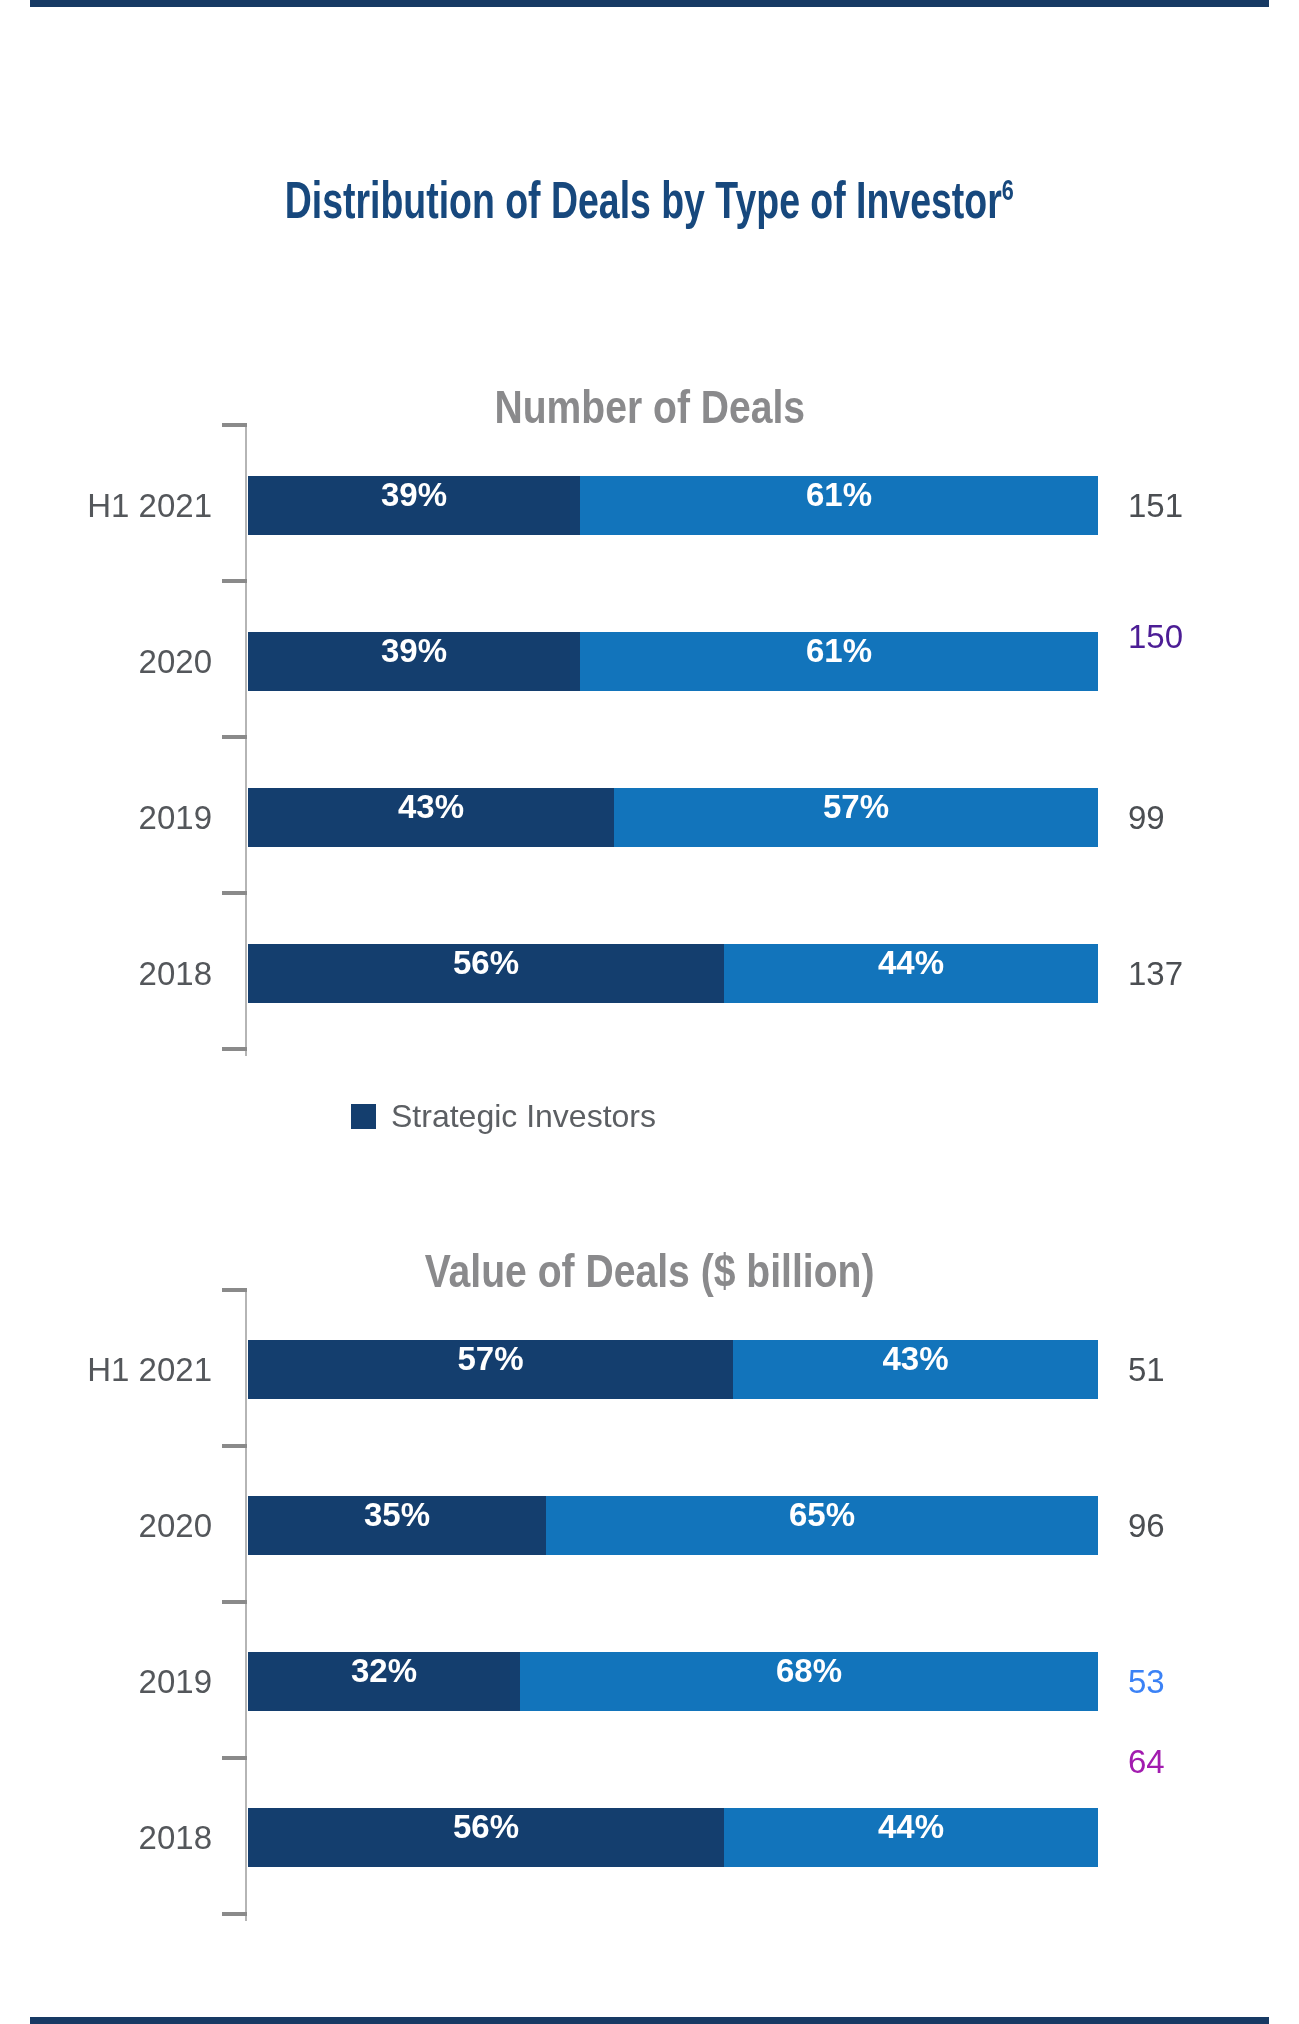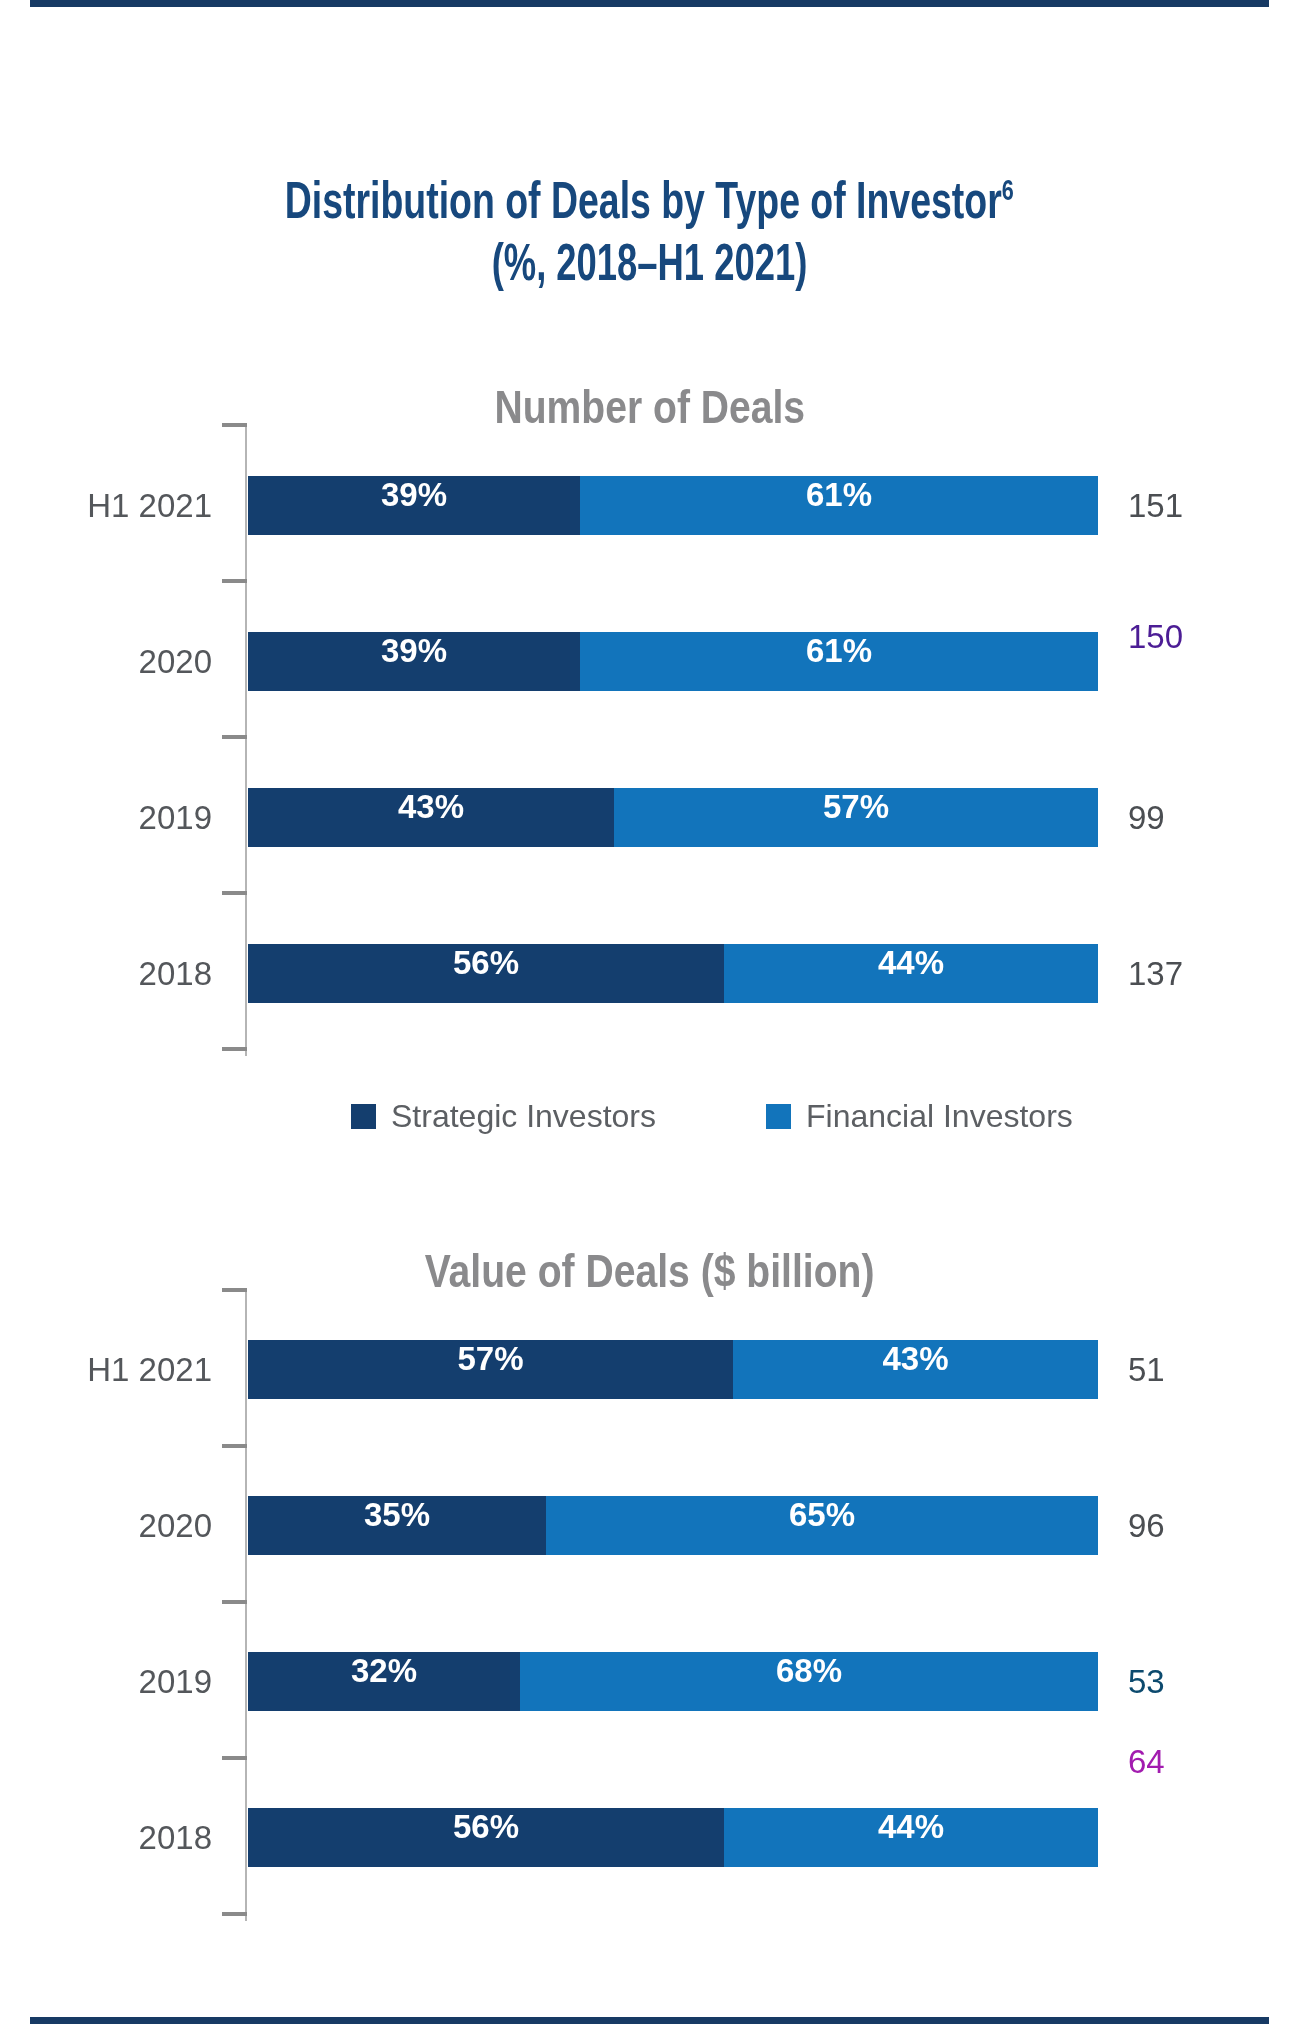--- a/index.html
+++ b/index.html
@@ -42,23 +42,20 @@
 </head>
 <body>
 
 <div id="page">
 
   <div id="top-bar" class="edge-bar" style="background: rgb(23, 58, 100);"></div>
 
   <div id="main-title-line1" class="centered" style="color: rgb(23, 72, 125);">
     <span class="condense"><span>Distribution of Deals by Type of Investor</span><sup>6</sup></span>
   </div>
-  <div id="main-title-line2" class="centered" style="color: rgb(23, 72, 125);">
-    <span class="condense2">(%, 2018–H1 2021)</span>
-  </div>
 
   <div id="chart1-title" class="centered chart-title" style="color: rgb(138, 138, 140);">
     <span class="condense3">Number of Deals</span>
   </div>
 
   <div id="chart1">
       <div class="axis-line" style="top: 425px; height: 631px; background: rgb(181, 181, 181);"></div>
       <div class="tick" style="top: 423px; background: rgb(138, 138, 138);"></div>
       <div class="tick" style="top: 579px; background: rgb(138, 138, 138);"></div>
       <div class="tick" style="top: 735px; background: rgb(138, 138, 138);"></div>
@@ -95,24 +92,20 @@
       <div class="bar-seg" style="top: 944px; left: 724px; width: 374px; background: rgb(18, 116, 187);">
         <span class="pct" style="color: rgb(255, 255, 255);">44%</span>
       </div>
       <div class="count-label" style="top: 944px; height: 59px; line-height: 59px; color: rgb(75, 78, 82);">137</div>
     </div>
 
   <div class="legend-item" style="left:351px;">
     <span class="legend-swatch" style="background: rgb(20, 62, 110);"></span>
     <span class="legend-label">Strategic Investors</span>
   </div>
-  <div class="legend-item" style="left:766px;">
-    <span class="legend-swatch" style="background: rgb(18, 116, 187);"></span>
-    <span class="legend-label">Financial Investors</span>
-  </div>
 
   <div id="chart2-title" class="centered chart-title" style="color: rgb(138, 138, 140);">
     <span class="condense3">Value of Deals ($ billion)</span>
   </div>
 
   <div id="chart2">
       <div class="axis-line" style="top: 1290px; height: 631px; background: rgb(181, 181, 181);"></div>
       <div class="tick" style="top: 1288px; background: rgb(138, 138, 138);"></div>
       <div class="tick" style="top: 1444px; background: rgb(138, 138, 138);"></div>
       <div class="tick" style="top: 1600px; background: rgb(138, 138, 138);"></div>
@@ -134,21 +127,21 @@
         <span class="pct" style="color: rgb(255, 255, 255);">65%</span>
       </div>
       <div class="count-label" style="top: 1496px; height: 59px; line-height: 59px; color: rgb(75, 78, 82);">96</div>
       <div class="cat-label" style="top: 1652px; height: 59px; line-height: 59px; color: rgb(84, 87, 91);">2019</div>
       <div class="bar-seg" style="top: 1652px; left: 248px; width: 272px; background: rgb(20, 62, 110);">
         <span class="pct" style="color: rgb(255, 255, 255);">32%</span>
       </div>
       <div class="bar-seg" style="top: 1652px; left: 520px; width: 578px; background: rgb(18, 116, 187);">
         <span class="pct" style="color: rgb(255, 255, 255);">68%</span>
       </div>
-      <div class="count-label" style="top: 1652px; height: 59px; line-height: 59px; color: #0c4a6e;">53</div>
+      <div class="count-label" style="top: 1652px; height: 59px; line-height: 59px; color: #3b82f6;">53</div>
       <div class="cat-label" style="top: 1808px; height: 59px; line-height: 59px; color: rgb(84, 87, 91);">2018</div>
       <div class="bar-seg" style="top: 1808px; left: 248px; width: 476px; background: rgb(20, 62, 110);">
         <span class="pct" style="color: rgb(255, 255, 255);">56%</span>
       </div>
       <div class="bar-seg" style="top: 1808px; left: 724px; width: 374px; background: rgb(18, 116, 187);">
         <span class="pct" style="color: rgb(255, 255, 255);">44%</span>
       </div>
       <div class="count-label" style="top: 1732px; height: 59px; line-height: 59px; color: #a21caf;">64</div>
     </div>
 

